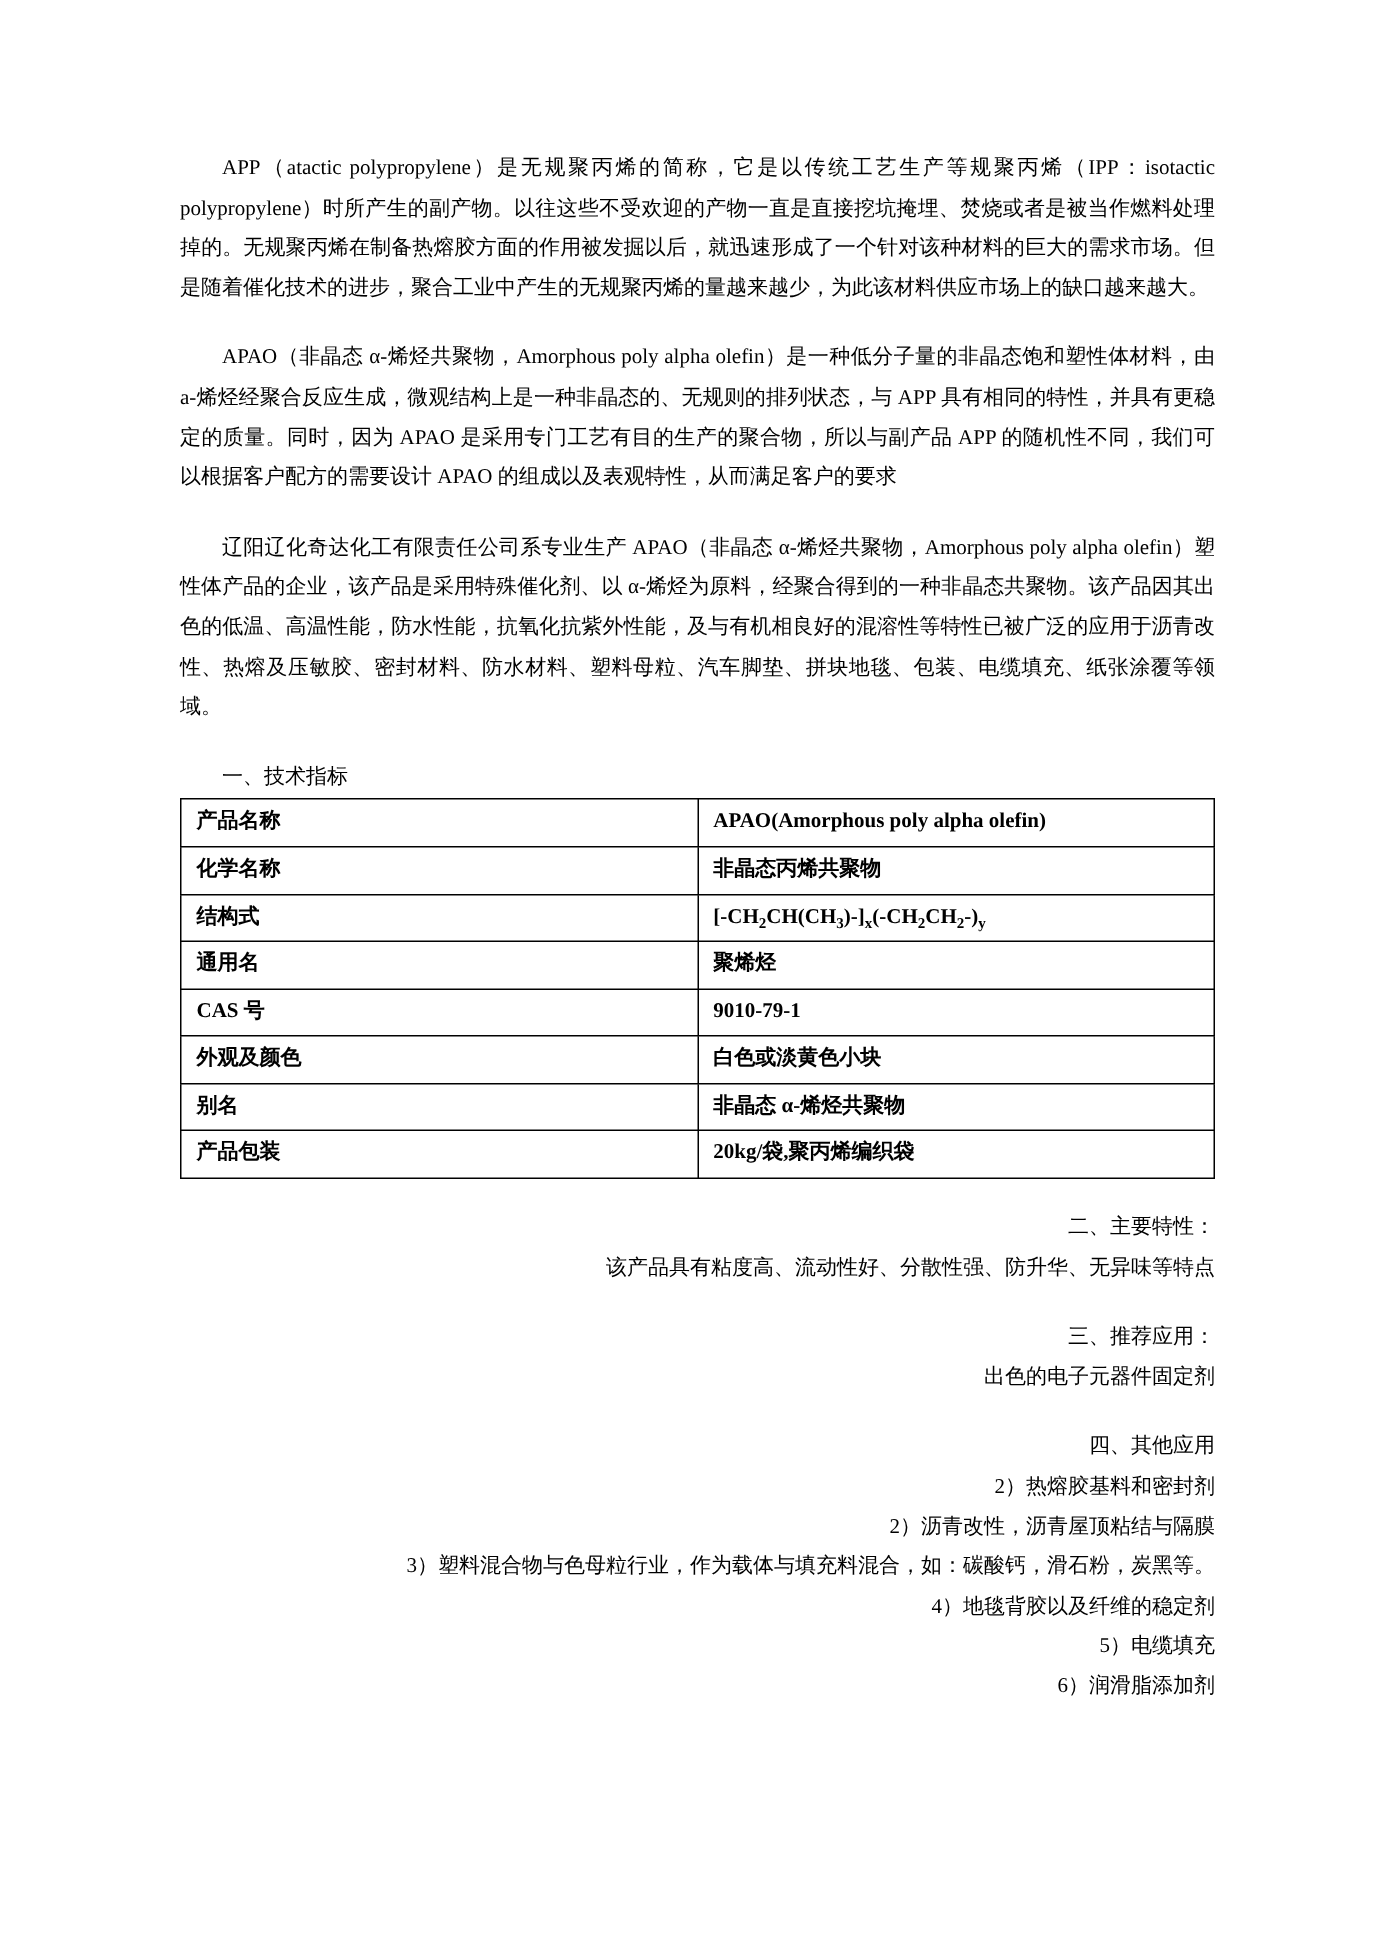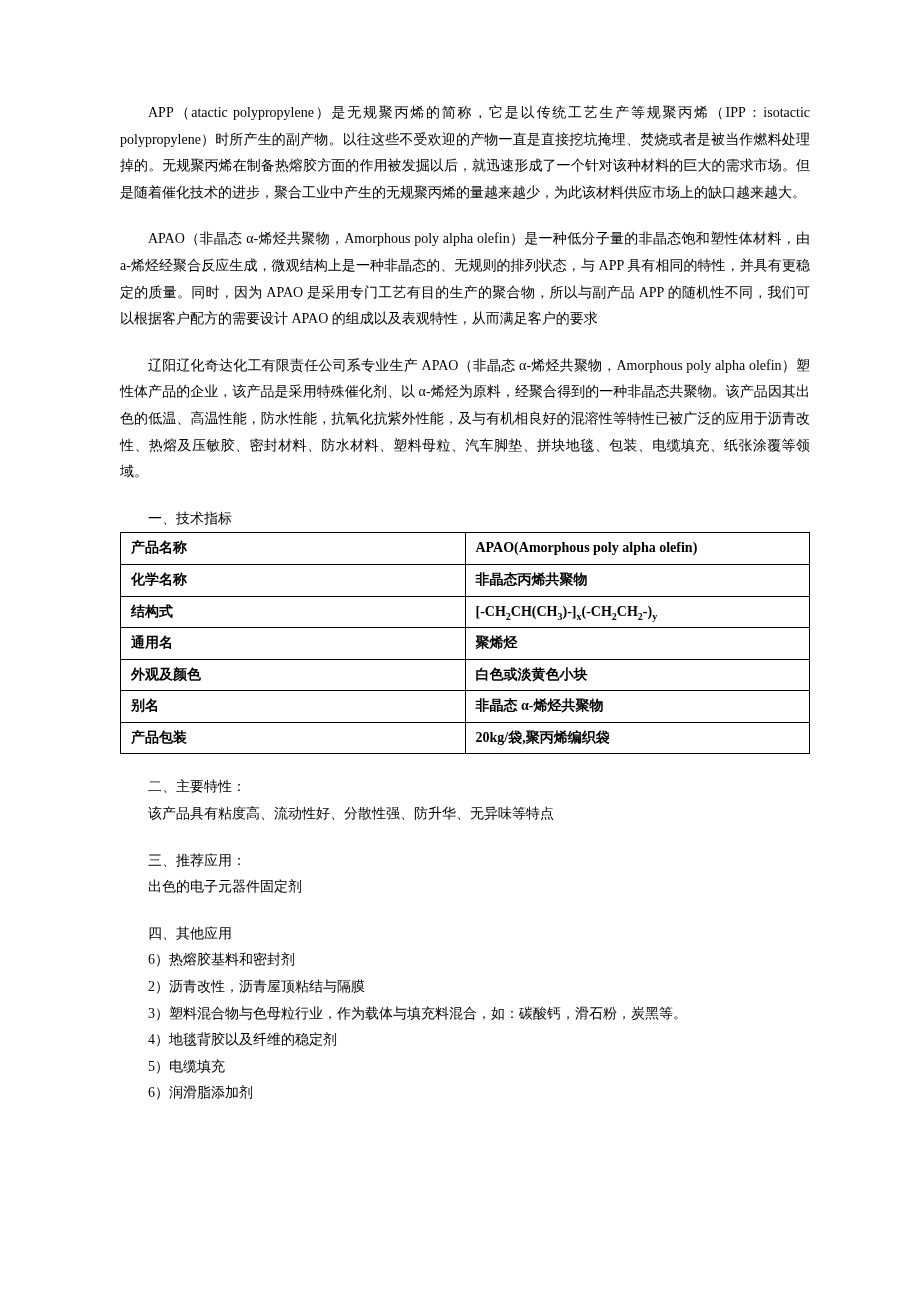--- a/index.html
+++ b/index.html
@@ -46,20 +46,21 @@
   }
   .line {
     text-indent: 2em;
     margin: 0;
   }
   .sub-list .line {
     text-indent: 2em;
   }
   .block {
     margin: 0 0 20px 0;
+    text-align: right;
   }
   sub {
     font-size: 10px;
     vertical-align: sub;
     line-height: 0;
   }
 </style>
 </head>
 <body>
 
@@ -85,20 +86,24 @@
       </tr>
       <tr>
         <td>结构式</td>
         <td>[-CH<sub>2</sub>CH(CH<sub>3</sub>)-]<sub>x</sub>(-CH<sub>2</sub>CH<sub>2</sub>-)<sub>y</sub></td>
       </tr>
       <tr>
         <td>通用名</td>
         <td>聚烯烃</td>
       </tr>
       <tr>
+        <td>CAS 号</td>
+        <td>9010-79-1</td>
+      </tr>
+      <tr>
         <td>外观及颜色</td>
         <td>白色或淡黄色小块</td>
       </tr>
       <tr>
         <td>别名</td>
         <td>非晶态 α-烯烃共聚物</td>
       </tr>
       <tr>
         <td>产品包装</td>
         <td>20kg/袋,聚丙烯编织袋</td>
@@ -111,21 +116,21 @@
     <p class="line">该产品具有粘度高、流动性好、分散性强、防升华、无异味等特点</p>
   </div>
 
   <div class="block">
     <p class="line">三、推荐应用：</p>
     <p class="line">出色的电子元器件固定剂</p>
   </div>
 
   <div class="block sub-list">
     <p class="line">四、其他应用</p>
-    <p class="line">6）热熔胶基料和密封剂</p>
+    <p class="line">2）热熔胶基料和密封剂</p>
     <p class="line">2）沥青改性，沥青屋顶粘结与隔膜</p>
     <p class="line">3）塑料混合物与色母粒行业，作为载体与填充料混合，如：碳酸钙，滑石粉，炭黑等。</p>
     <p class="line">4）地毯背胶以及纤维的稳定剂</p>
     <p class="line">5）电缆填充</p>
     <p class="line">6）润滑脂添加剂</p>
   </div>
 
 
 </div>
 

